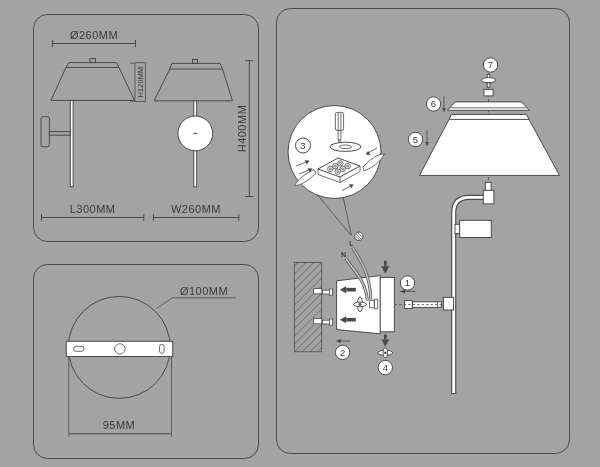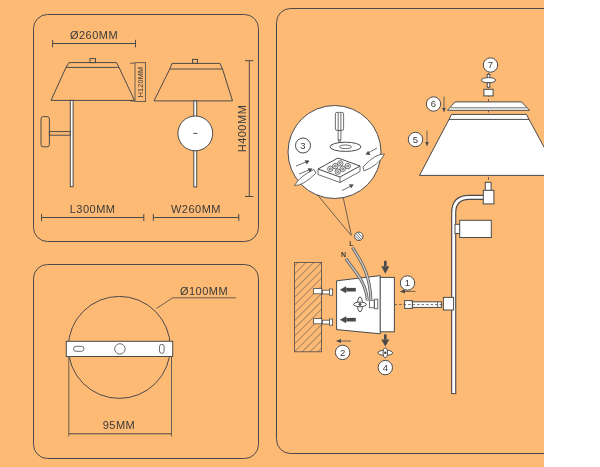--- a/index.html
+++ b/index.html
@@ -1,16 +1,16 @@
 <!DOCTYPE html>
 <html><head>
 <meta charset="utf-8">
 <style>
   html,body{margin:0;padding:0;background:#ffffff;}
-  .stage{position:relative;width:544px;height:467px;background:#fdba74;overflow:hidden;}
+  .stage{position:relative;width:600px;height:467px;background:#a3a3a3;overflow:hidden;}
   svg{display:block;}
   text{font-family:"Liberation Sans","DejaVu Sans",sans-serif;fill:#3a3a3a;}
   .dim{font-size:11px;letter-spacing:0.5px;}
   .dim-small{font-size:7.2px;letter-spacing:0.2px;}
   .badge-num{font-size:9.5px;}
   .wire-label{font-size:7px;font-weight:bold;}
   .ln{stroke:#4a4a4a;fill:none;stroke-width:1;}
   .lnthin{stroke:#4a4a4a;fill:none;stroke-width:0.8;}
   .fillw{fill:#ffffff;}
   .filld{fill:#4a4a4a;stroke:none;}

